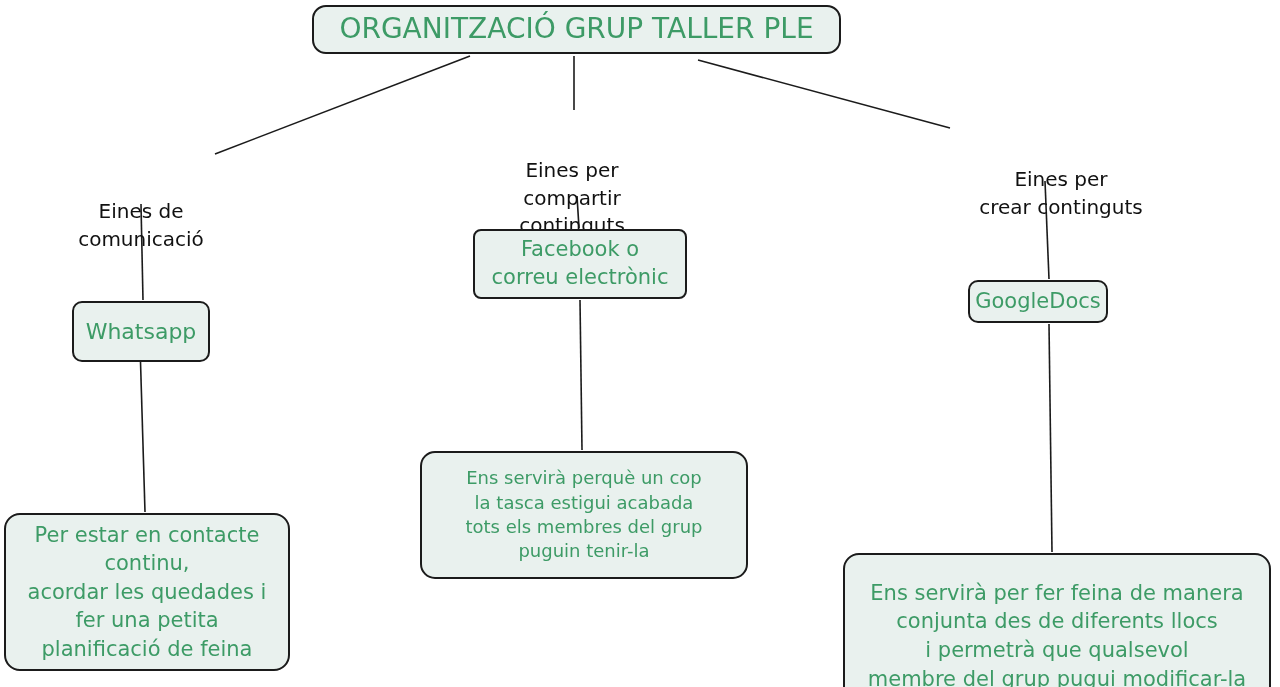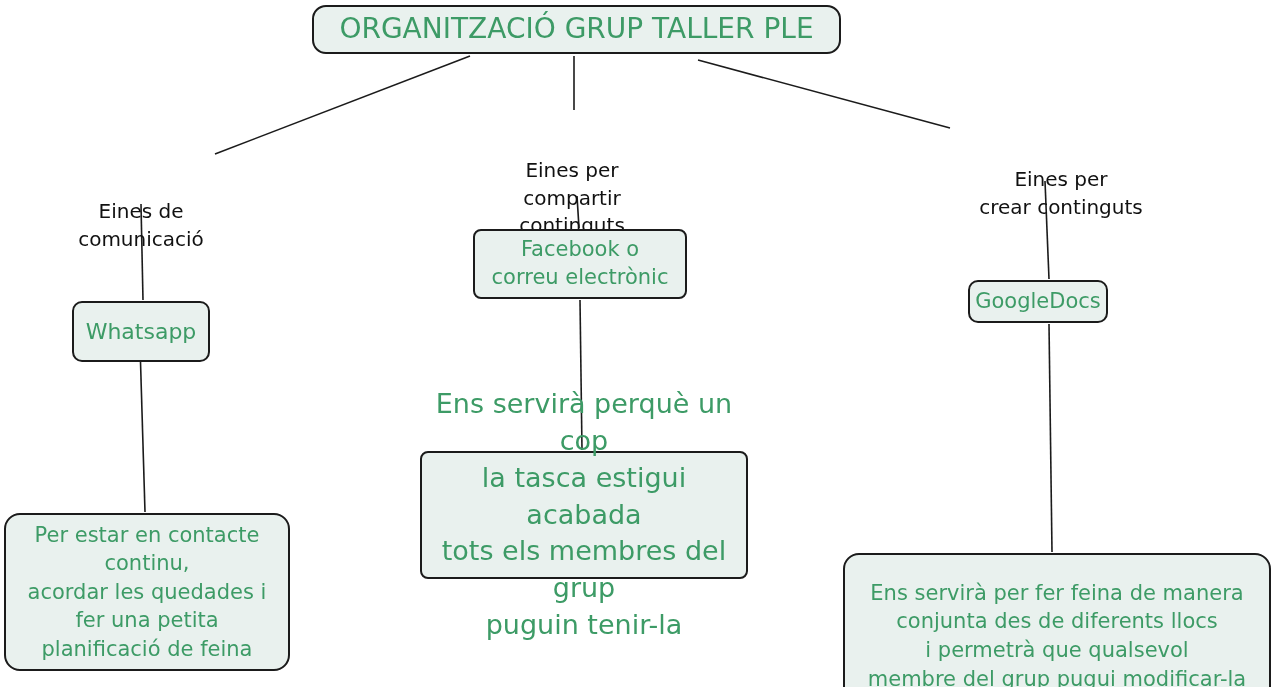--- a/index.html
+++ b/index.html
@@ -78,22 +78,22 @@
   .node-desc-left {
     left: 4px; top: 513px;
     width: 286px; height: 158px;
     border-radius: 16px;
     font-size: 21px;
     line-height: 1.36;
   }
   .node-desc-center {
     left: 420px; top: 451px;
     width: 328px; height: 128px;
-    border-radius: 8px;
-    font-size: 27px;
+    border-radius: 15px;
+    font-size: 18px;
     line-height: 1.36;
   }
   .node-desc-right {
     left: 843px; top: 553px;
     width: 428px; height: 166px;
     border-radius: 16px;
     font-size: 21px;
     line-height: 1.36;
   }
 </style>

